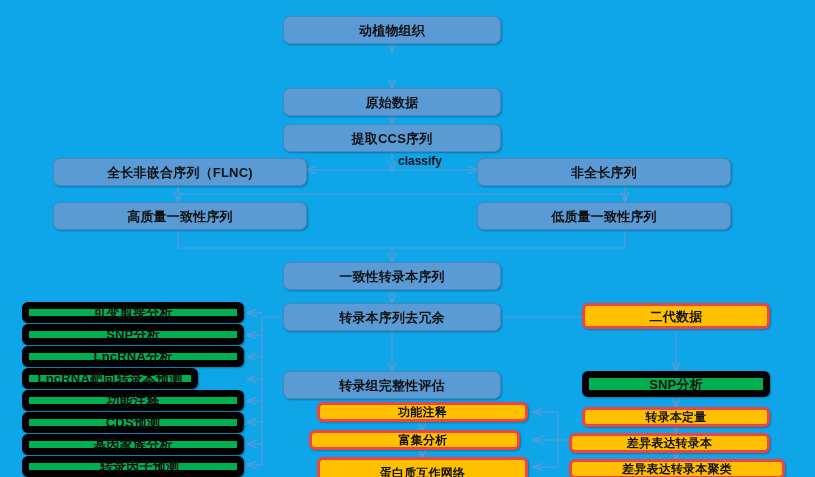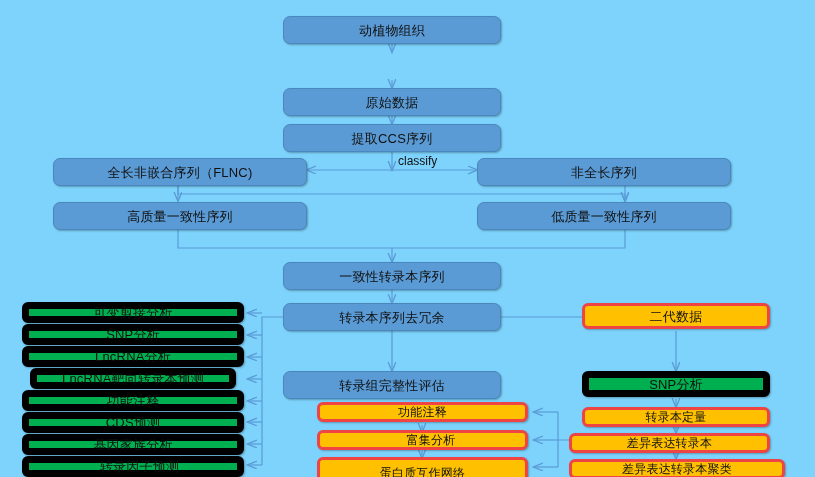--- a/index.html
+++ b/index.html
@@ -4,23 +4,24 @@
 <style>
   html, body {
     margin: 0;
     padding: 0;
     background: #ffffff;
   }
   #canvas {
     position: relative;
     width: 815px;
     height: 477px;
-    background: #7dd3fc;
+    background: #0ea5e9;
     font-family: "Liberation Sans", "DejaVu Sans", sans-serif;
     overflow: hidden;
+    font-weight: bold;
   }
   .node {
     position: absolute;
     box-sizing: border-box;
     display: flex;
     align-items: center;
     justify-content: center;
     border-radius: 7px;
     color: #101010;
     font-size: 13px;
@@ -185,21 +186,21 @@
   </div>
 
   <div class="node green" style="left:22px; top:324px; width:222px; height:21px;">
     <span>SNP分析</span>
   </div>
 
   <div class="node green" style="left:22px; top:346px; width:222px; height:21px;">
     <span>LncRNA分析</span>
   </div>
 
-  <div class="node green" style="left:22px; top:368px; width:206px; height:21px;margin-left:8px;">
+  <div class="node green" style="left:22px; top:368px; width:176px; height:21px;">
     <span>LncRNA靶向转录本预测</span>
   </div>
 
   <div class="node green" style="left:22px; top:390px; width:222px; height:21px;">
     <span>功能注释</span>
   </div>
 
   <div class="node green" style="left:22px; top:412px; width:222px; height:21px;">
     <span>CDS预测</span>
   </div>
@@ -229,21 +230,21 @@
   </div>
 
   <div class="node yellow small" style="left:569px; top:459px; width:216px; height:20px;">
     <span>差异表达转录本聚类</span>
   </div>
 
   <div class="node yellow small" style="left:317px; top:402px; width:211px; height:20px;">
     <span>功能注释</span>
   </div>
 
-  <div class="node yellow small" style="left:317px; top:430px; width:211px; height:20px;padding-left:17px;">
+  <div class="node yellow small" style="left:309px; top:430px; width:211px; height:20px;padding-left:17px;">
     <span>富集分析</span>
   </div>
 
   <div class="node yellow small" style="left:317px; top:457px; width:211px; height:32px;">
     <span>蛋白质互作网络</span>
   </div>
 
 </div>
 
 </body></html>

